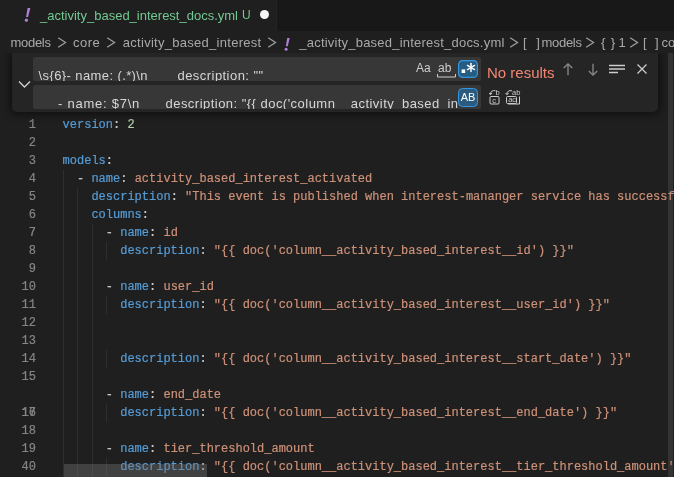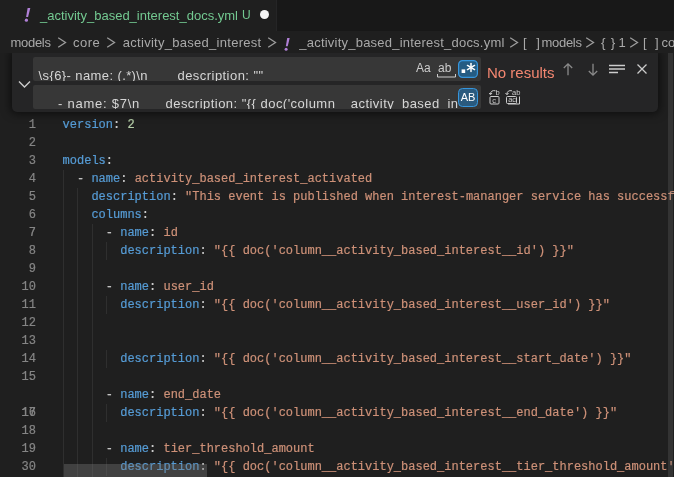--- a/index.html
+++ b/index.html
@@ -64,21 +64,21 @@
       <div class="ln" style="top:162px">10</div>
       <div class="ln" style="top:180px">11</div>
       <div class="ln" style="top:198px">12</div>
       <div class="ln" style="top:216px">13</div>
       <div class="ln" style="top:234px">14</div>
       <div class="ln" style="top:252px">15</div>
       <div class="ln" style="top:288px">16</div>
       <div class="ln" style="top:288px">17</div>
       <div class="ln" style="top:306px">18</div>
       <div class="ln" style="top:324px">19</div>
-      <div class="ln" style="top:342px">30</div>
+      <div class="ln" style="top:342px">40</div>
       <div class="cl" style="top:0px"><span class="k">version</span><span class="p">:</span> <span class="n">2</span></div>
       <div class="cl" style="top:36px"><span class="k">models</span><span class="p">:</span></div>
       <div class="cl" style="top:54px">  <span class="p">- </span><span class="k">name</span><span class="p">:</span> <span class="s">activity_based_interest_activated</span></div>
       <div class="cl" style="top:72px">    <span class="k">description</span><span class="p">:</span> <span class="s">"This event is published when interest-mananger service has successfully activated"</span></div>
       <div class="cl" style="top:90px">    <span class="k">columns</span><span class="p">:</span></div>
       <div class="cl" style="top:108px">      <span class="p">- </span><span class="k">name</span><span class="p">:</span> <span class="s">id</span></div>
       <div class="cl" style="top:126px">        <span class="k">description</span><span class="p">:</span> <span class="s">"{{ doc('column__activity_based_interest__id') }}"</span></div>
       <div class="cl" style="top:162px">      <span class="p">- </span><span class="k">name</span><span class="p">:</span> <span class="s">user_id</span></div>
       <div class="cl" style="top:180px">        <span class="k">description</span><span class="p">:</span> <span class="s">"{{ doc('column__activity_based_interest__user_id') }}"</span></div>
       <div class="cl" style="top:234px">        <span class="k">description</span><span class="p">:</span> <span class="s">"{{ doc('column__activity_based_interest__start_date') }}"</span></div>

